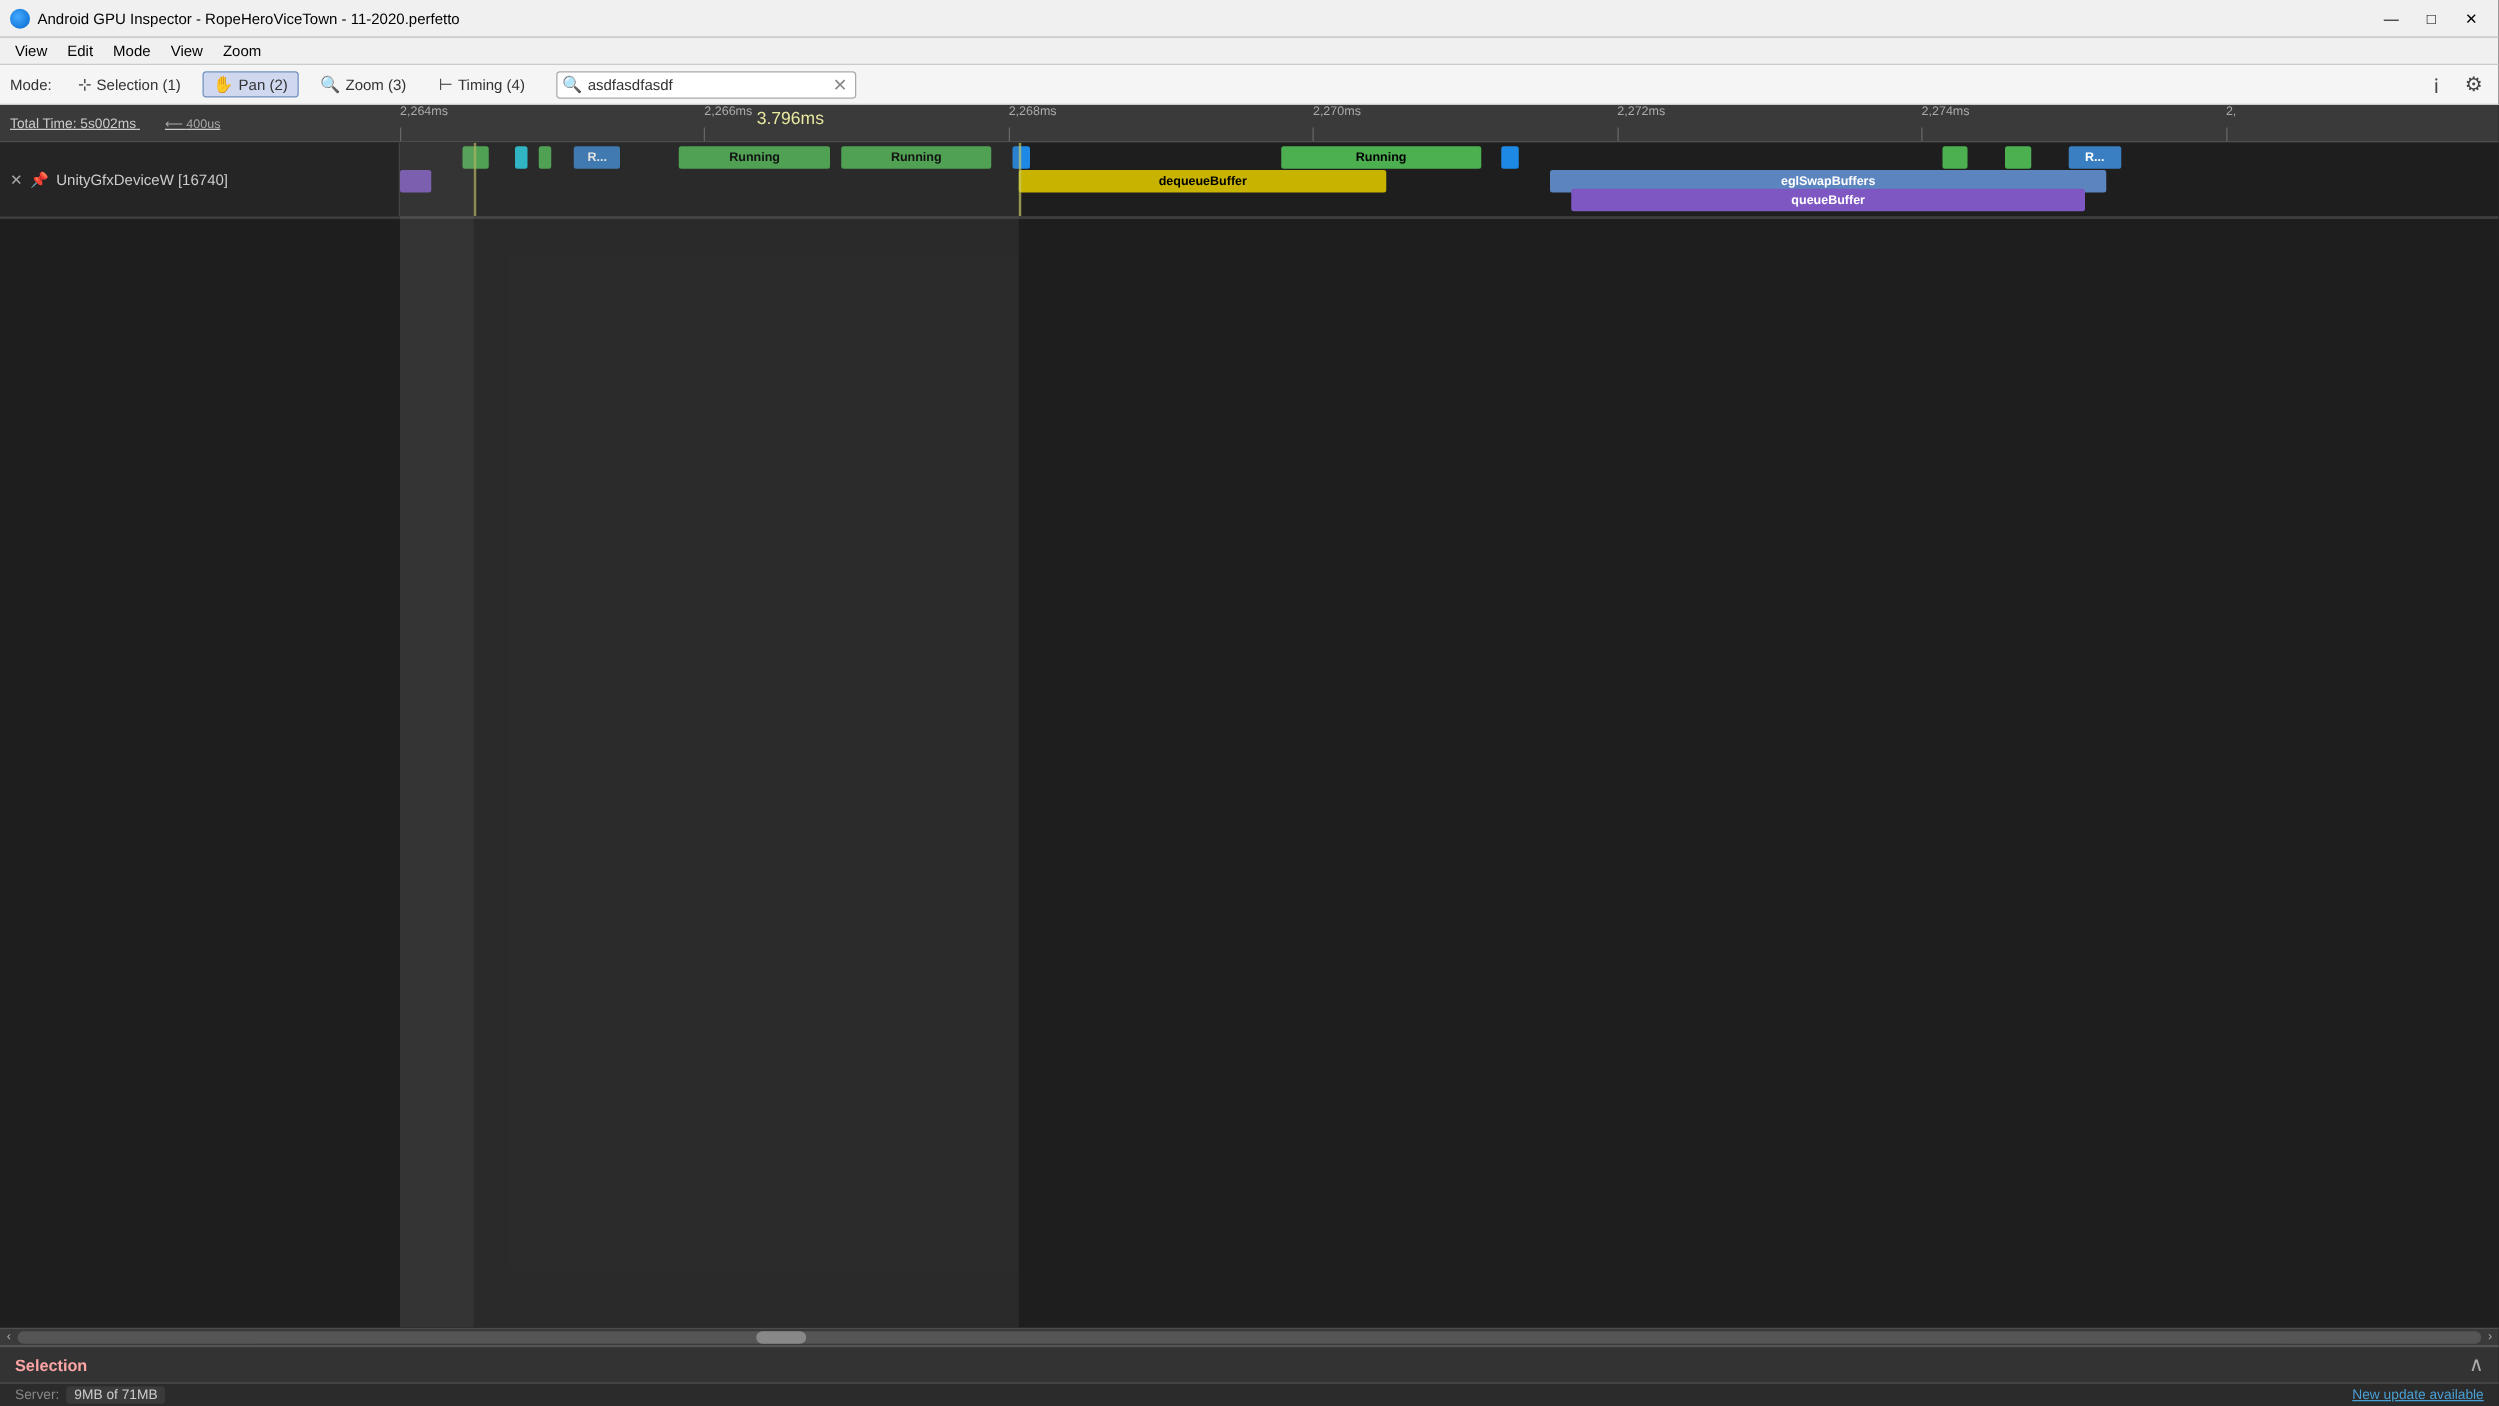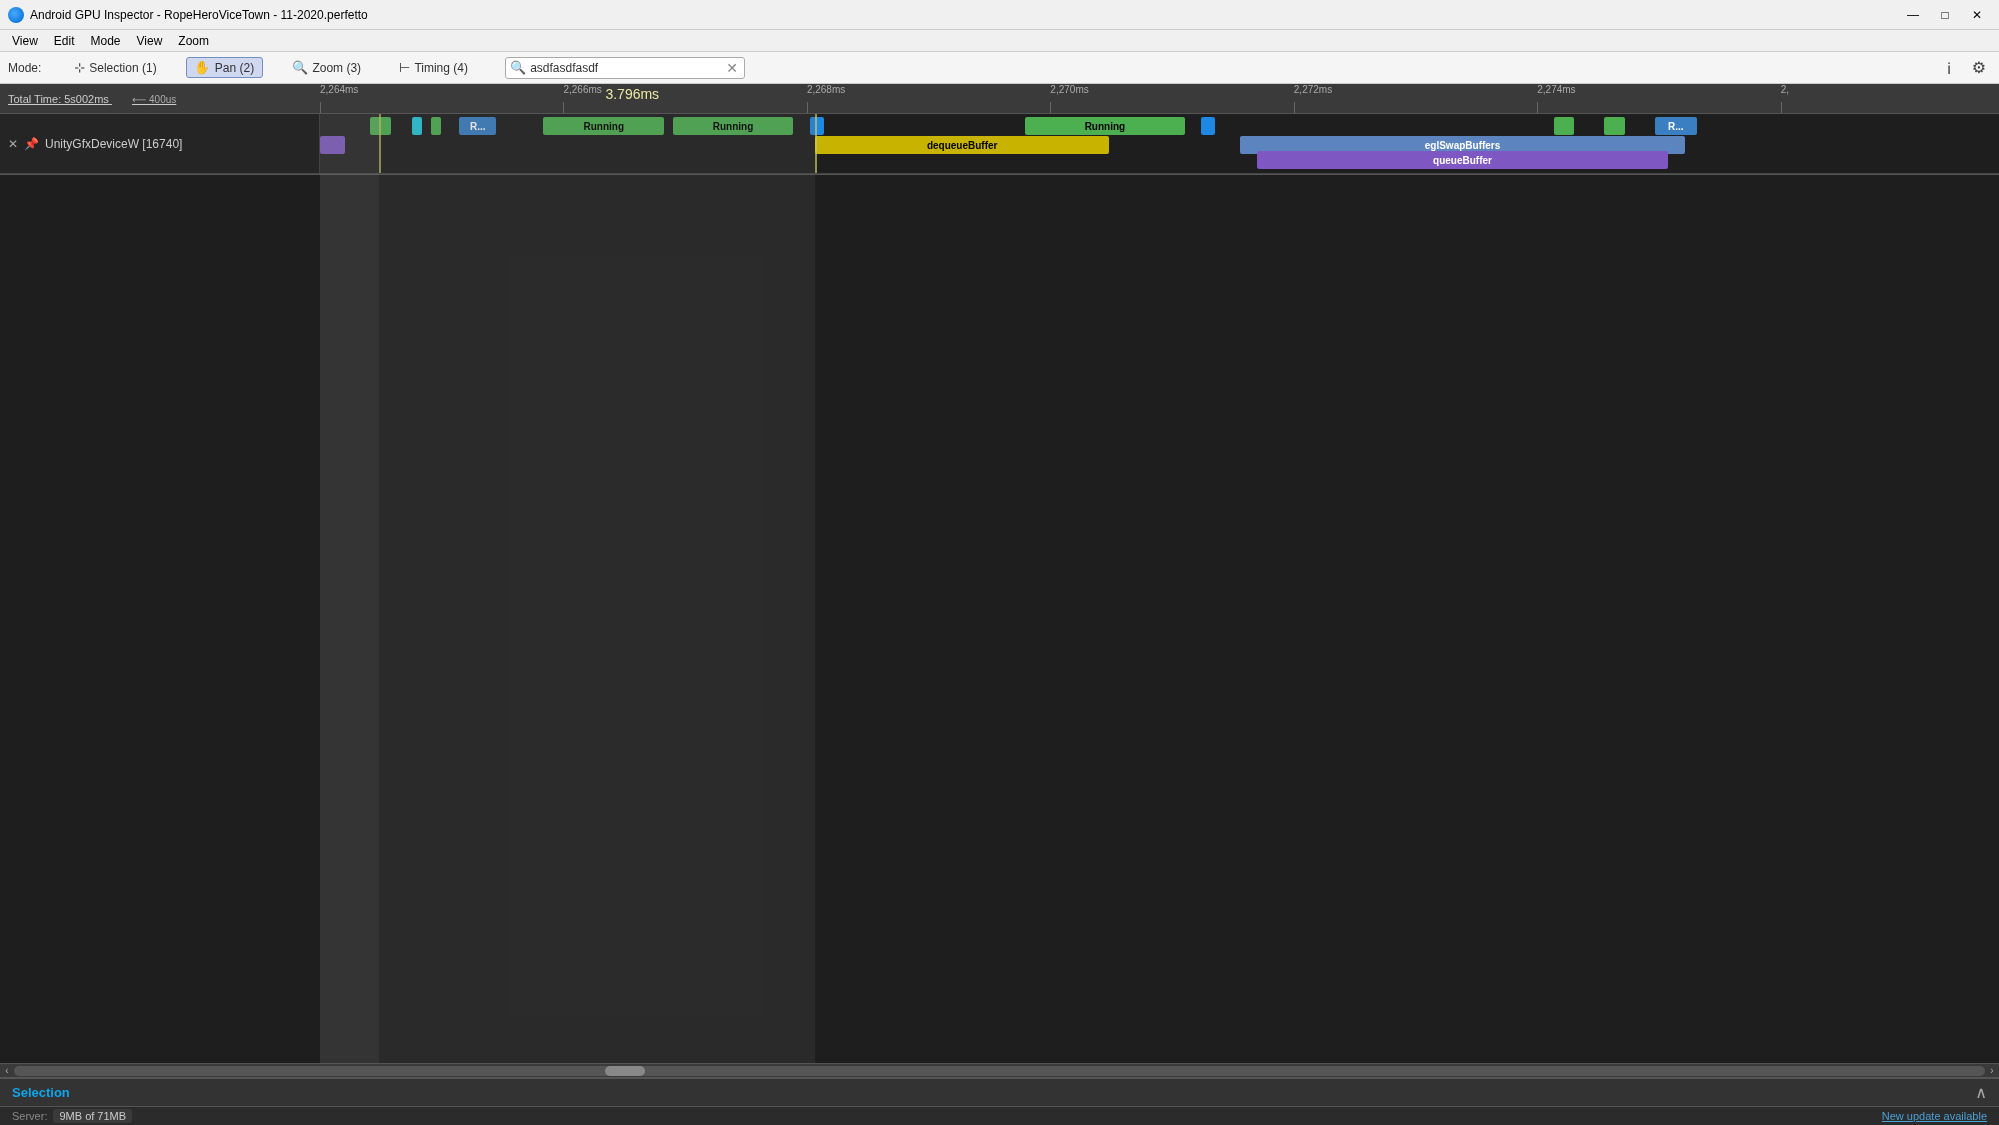--- a/index.html
+++ b/index.html
@@ -73,21 +73,21 @@
       cursor: pointer;
     }
 
     
     #toolbar {
       background: #f5f5f5;
       display: flex;
       align-items: center;
       height: 32px;
       padding: 0 8px;
-      gap: 20px;
+      gap: 8px;
       border-bottom: 1px solid #ccc;
     }
     #mode-label {
       color: #333;
       font-size: 12px;
       margin-right: 4px;
     }
     .mode-btn {
       display: flex;
       align-items: center;
@@ -334,21 +334,21 @@
     #bottom-panel-header {
       display: flex;
       align-items: center;
       justify-content: space-between;
       padding: 4px 12px;
       background: #333;
       border-bottom: 1px solid #555;
     }
     #selection-title {
       font-size: 13px;
-      color: #0ea5e9;
+      color: #fca5a5;
       font-weight: 600;
     }
     #collapse-btn {
       background: transparent;
       border: none;
       color: #aaa;
       cursor: pointer;
       font-size: 16px;
     }
     #status-bar {

